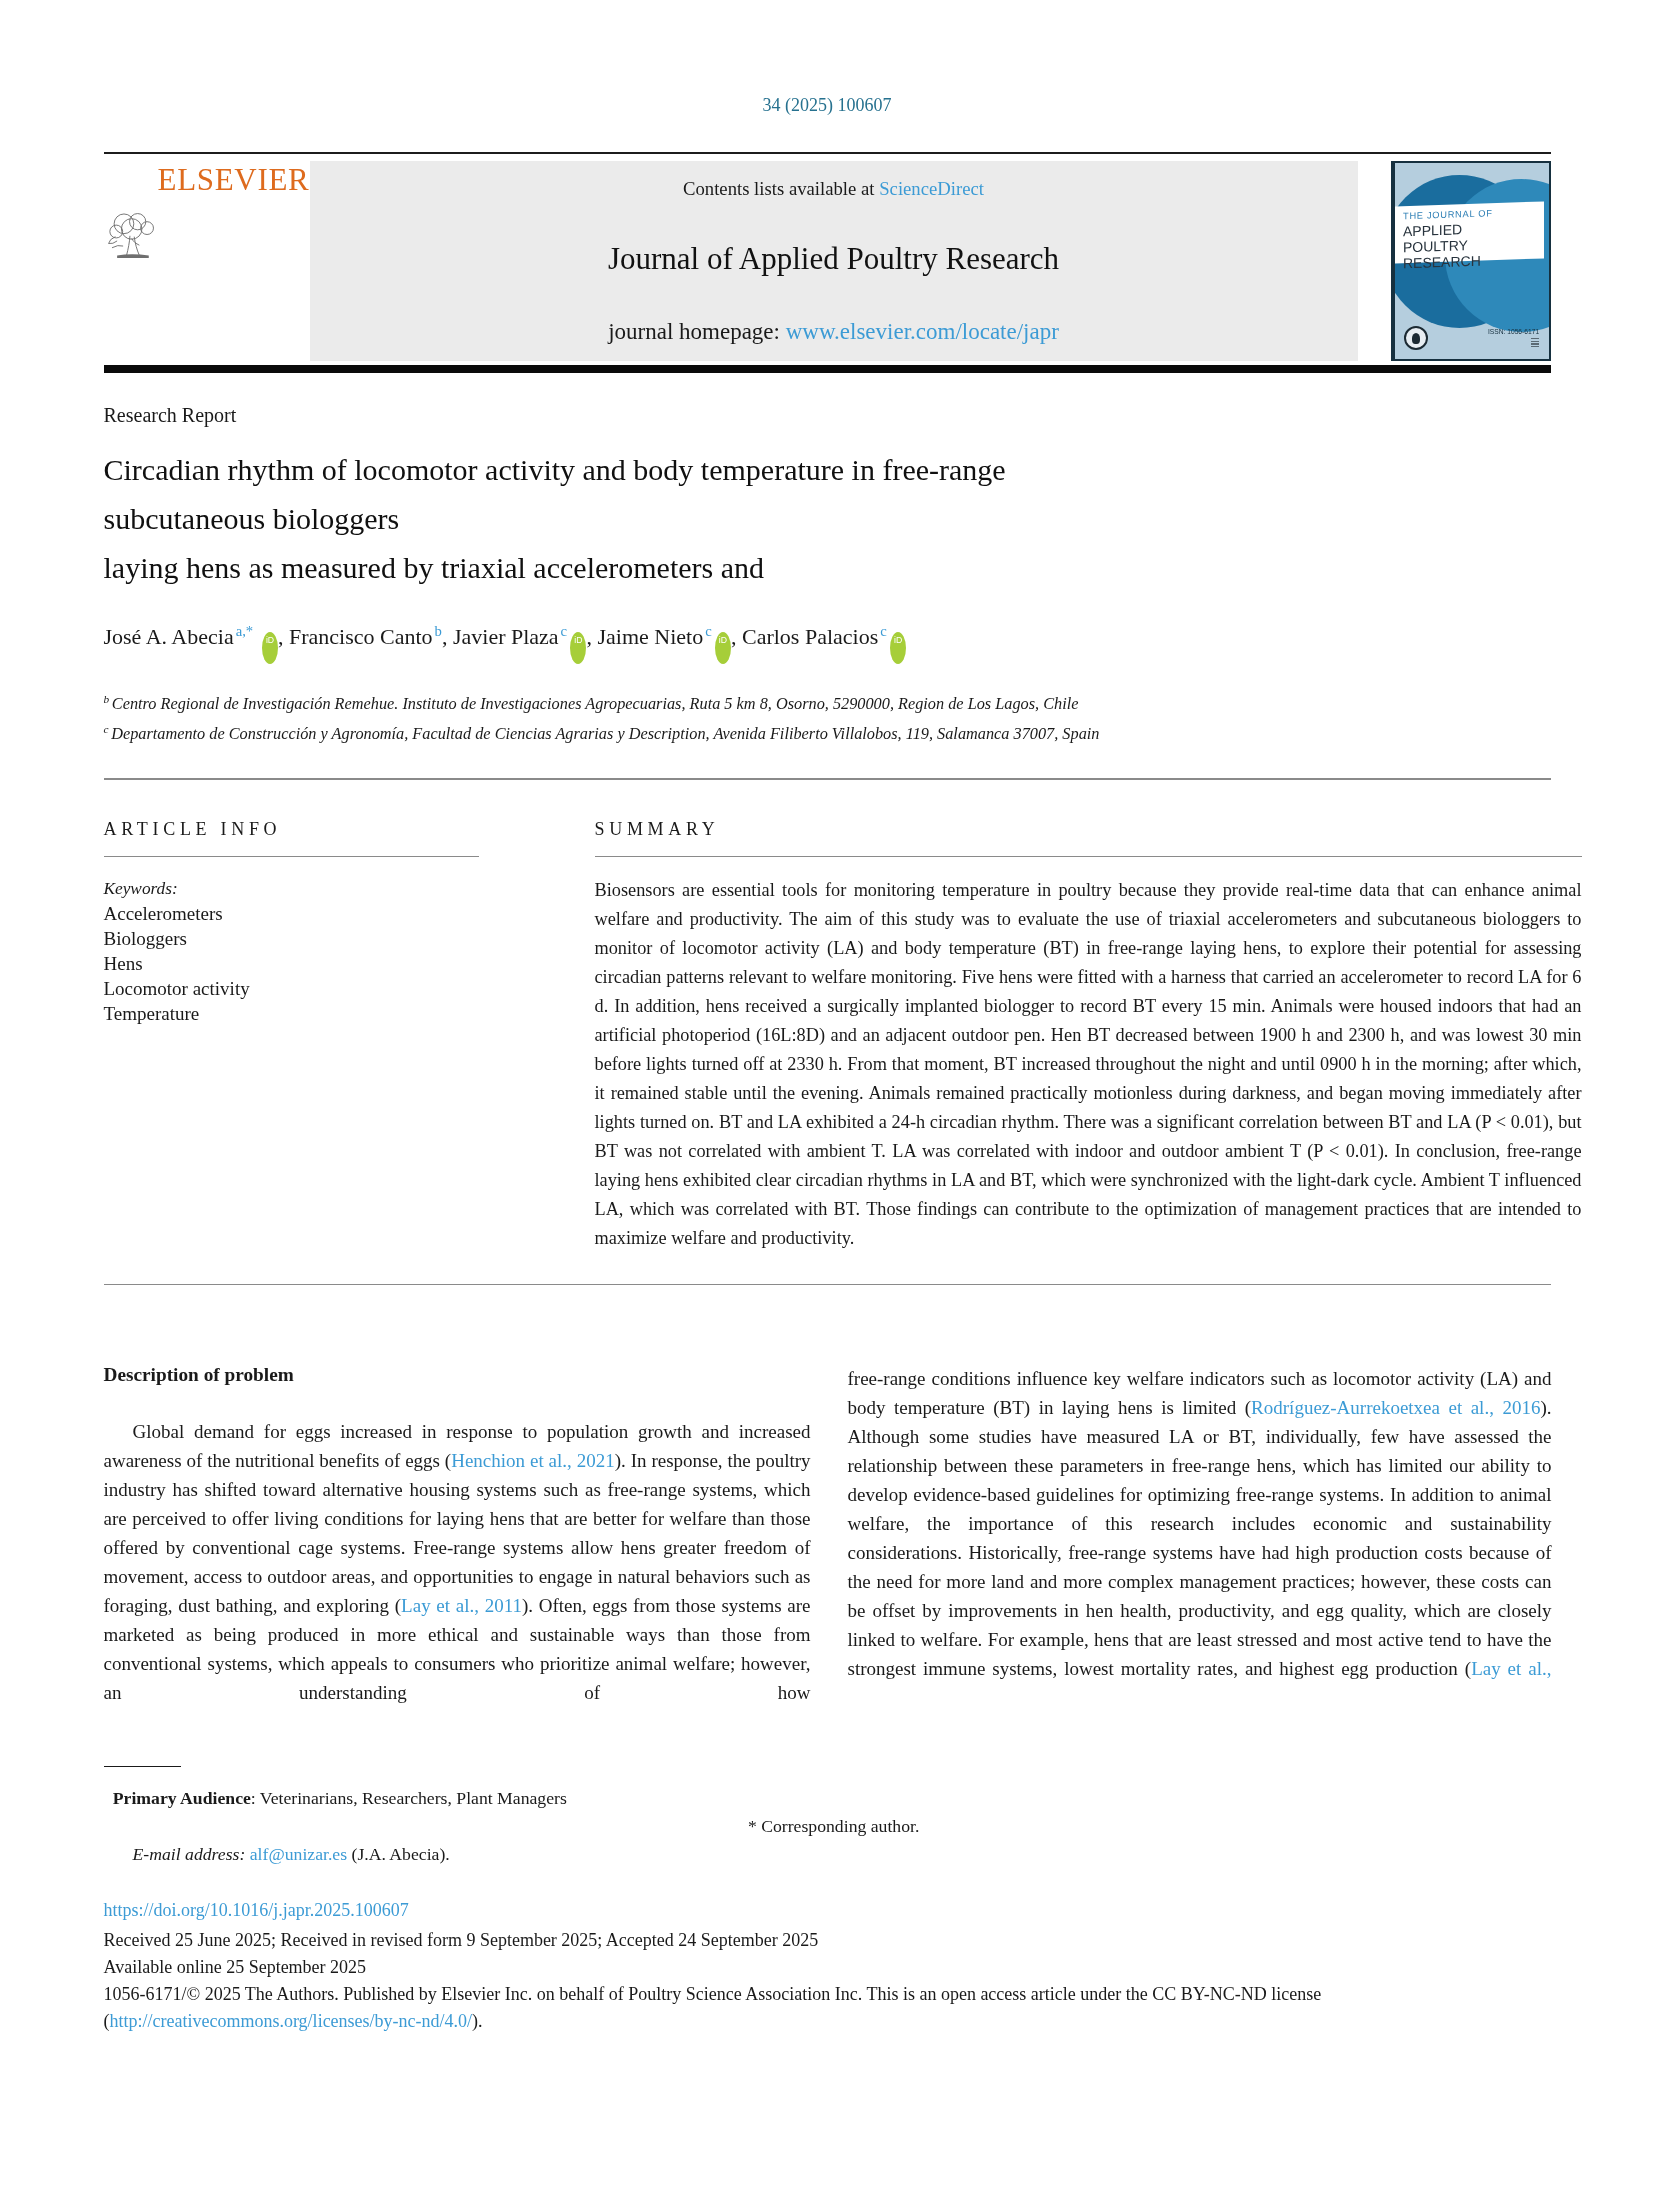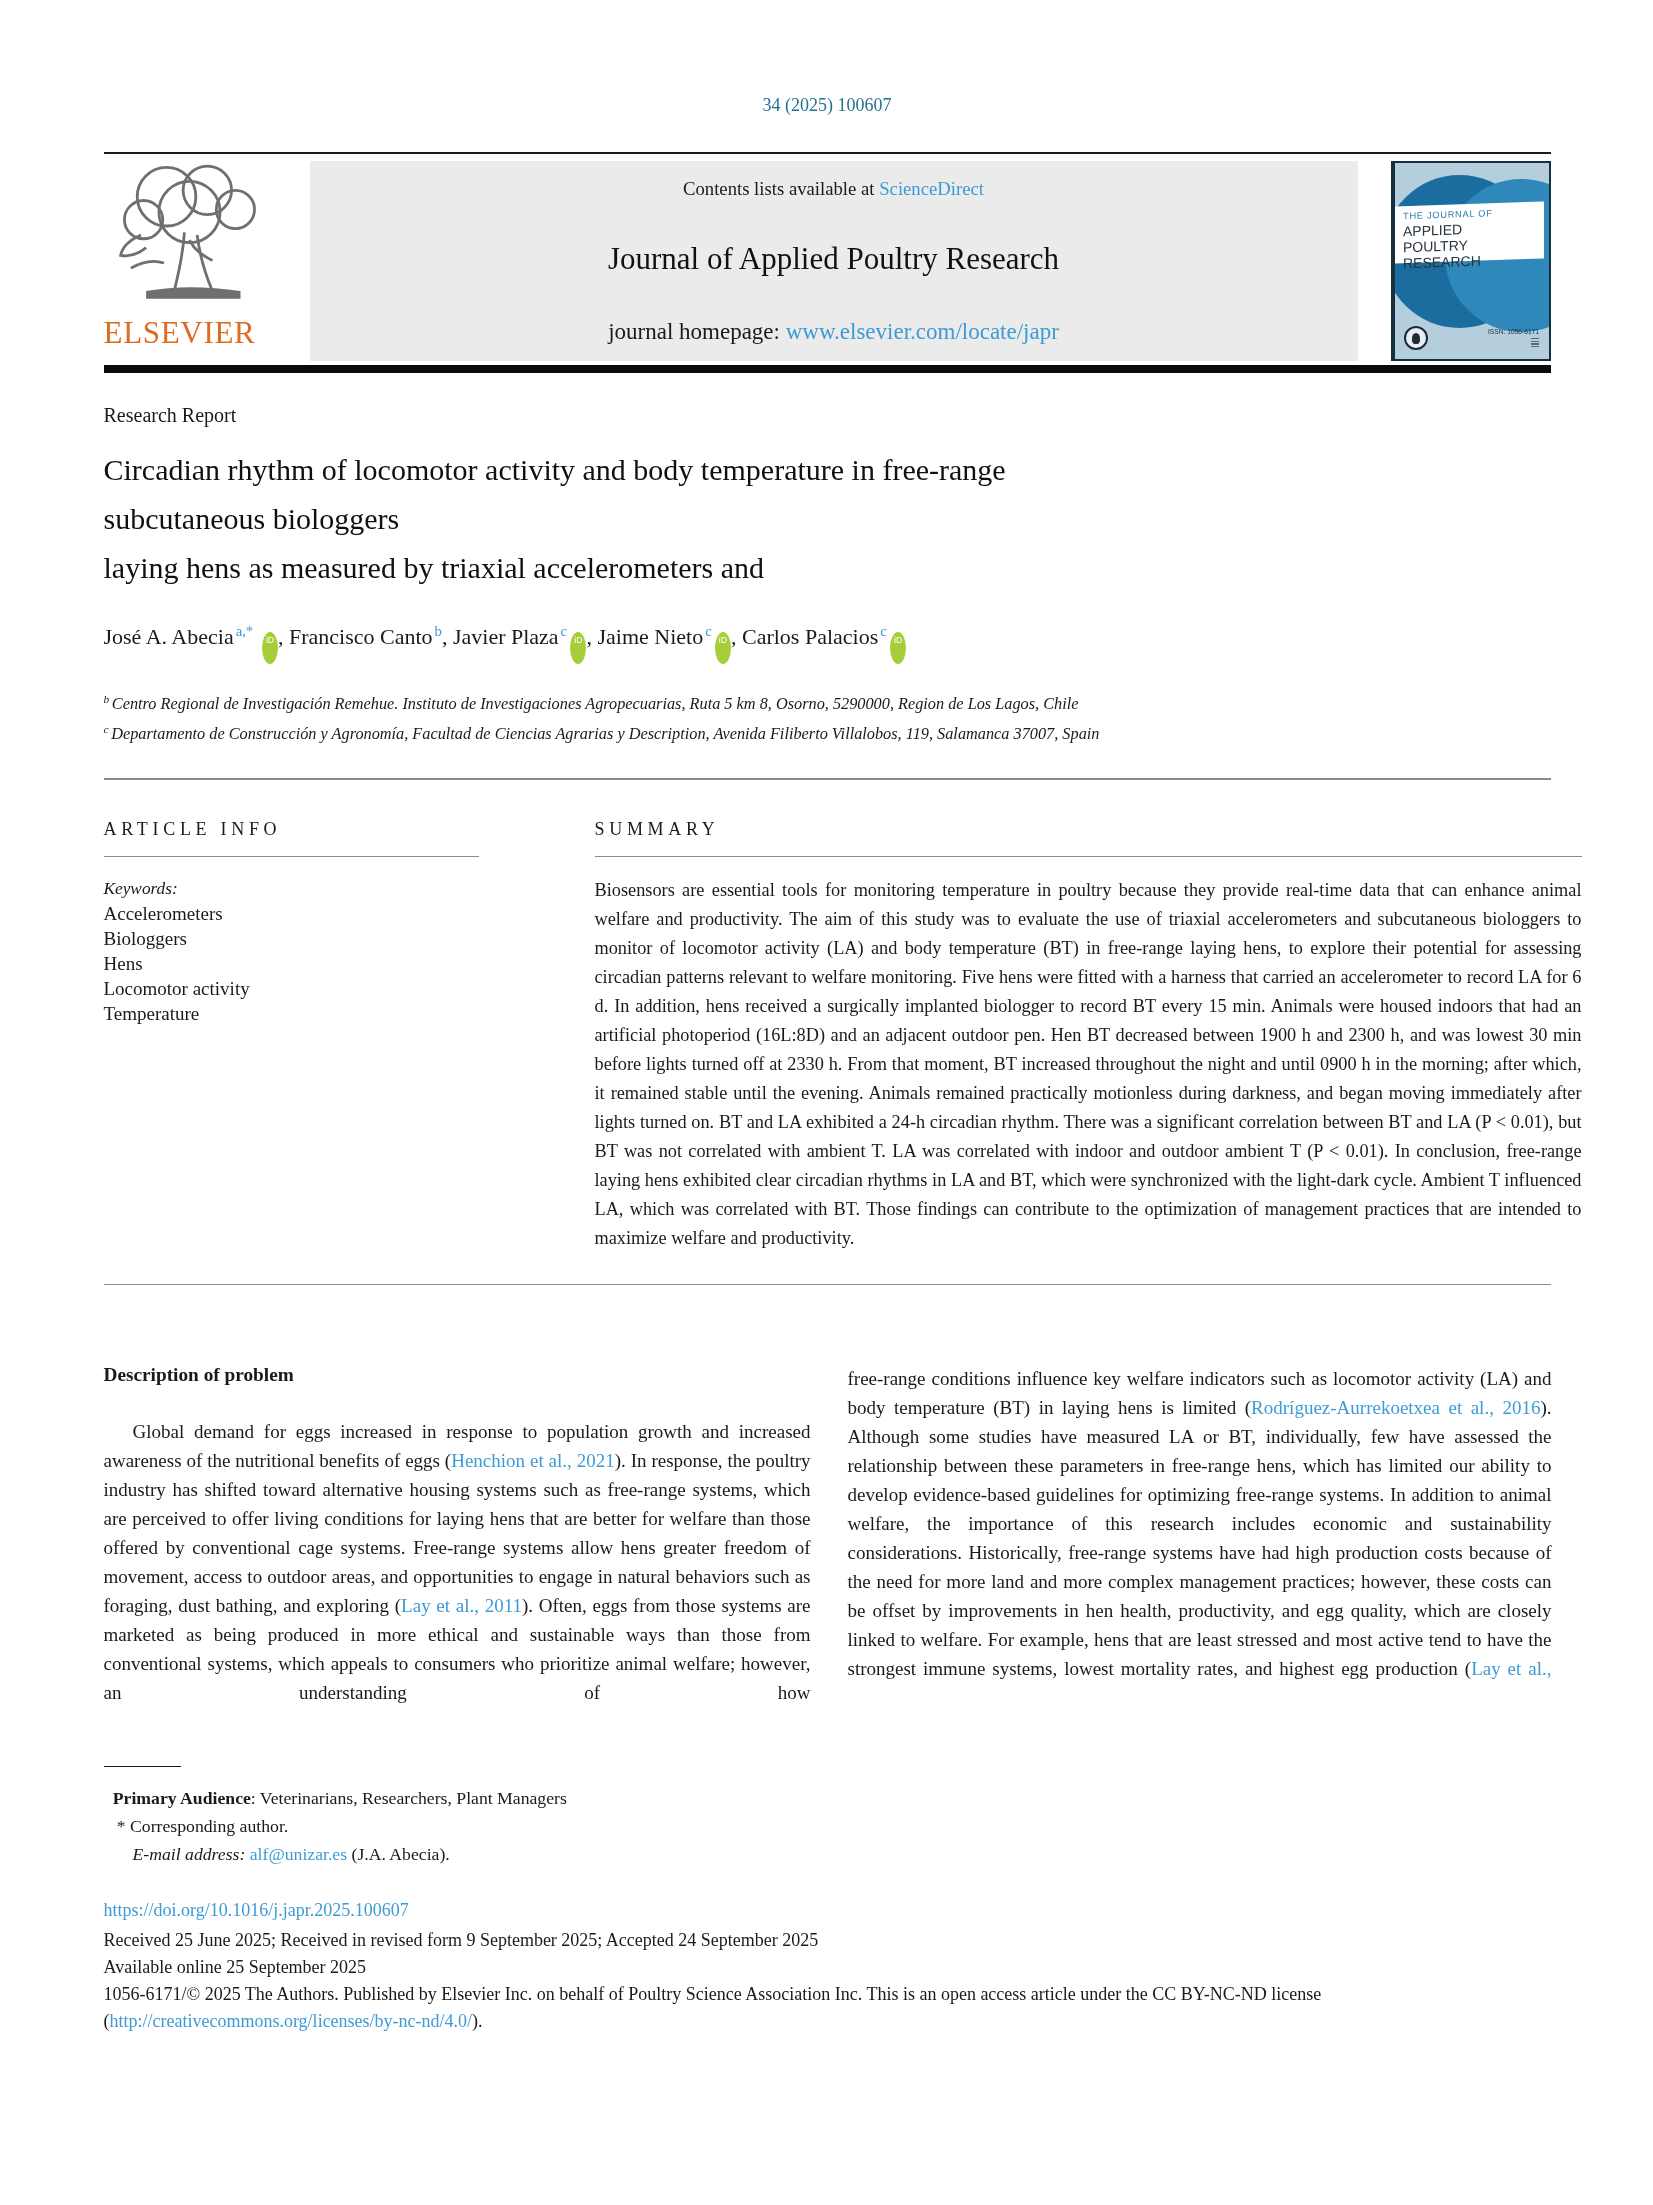--- a/index.html
+++ b/index.html
@@ -7,21 +7,21 @@
   .page {
     position:relative; width:1654px; height:2205px; margin:0 auto;
     background:#ffffff; color:#1a1a1a;
     font-family:"Liberation Serif", serif; overflow:hidden;
   }
   .content { width:1447px; margin:0 auto; }
   .citation { padding-top:95px; text-align:center; font-size:18px; color:#26718F; }
   
   .header-wrap { margin-top:36px; border-top:2px solid #1c1c1c; padding-top:6.7px; }
   .header { display:flex; align-items:stretch; height:200px; }
-  .logo-col { width:206px; display:flex; flex-direction:column; align-items:flex-start; justify-content:flex-start; padding-bottom:2.7px; }
+  .logo-col { width:206px; display:flex; flex-direction:row; align-items:flex-start; justify-content:flex-start; padding-bottom:2.7px; }
   .tree { width:167px; height:153px; margin-left:2.7px; }
   .elsevier-word { font-size:31px; color:#DE6B1E; letter-spacing:0.7px; margin-top:1.3px; font-family:"Liberation Serif",serif; }
   .banner { flex:1; background:#ebebeb; margin-right:33px; display:flex; flex-direction:column; align-items:center; justify-content:space-between; padding:17.3px 6.7px 16px 6.7px; }
   .contents-line { font-size:18.7px; }
   .journal-title { font-size:31px; color:#111; }
   .homepage-line { font-size:23px; }
   .link { color:#3C9BD5; }
   
   .cover { width:160px; height:200px; position:relative; background:#b5cede; border:2px solid #16303f; border-left-width:4.7px; overflow:hidden; font-family:"Liberation Sans", sans-serif; }
   .circ { position:absolute; border-radius:50%; }
@@ -57,21 +57,21 @@
   .rule-2 { margin-top:31px; }
   
   .body-grid { margin-top:79px; display:grid; grid-template-columns:707px 704px; column-gap:37px; }
   .body-h { font-size:19.3px; font-weight:bold; }
   .body-p { font-size:19px; line-height:29px; text-align:justify; text-align-last:justify; }
   .left-p { margin-top:31px; text-indent:29px; }
   
   .footnotes { margin-top:59px; font-size:17.7px; line-height:28px; }
   .fn-rule { width:77px; height:1.3px; background:#1a1a1a; margin-bottom:17.3px; }
   .fn-audience { padding-left:9.3px; }
-  .fn-corresp { padding-left:13.3px; }
+  .fn-corresp { padding-left:13.3px;text-align:center; }
   .fn-email { padding-left:29px; }
   .b { font-weight:bold; }
   .i { font-style:italic; }
   .footer { margin-top:29px; font-size:18px; line-height:27px; }
   .doi-line { margin-bottom:2.7px; }
 </style>
 </head>
 <body>
 
 <div class="page">

